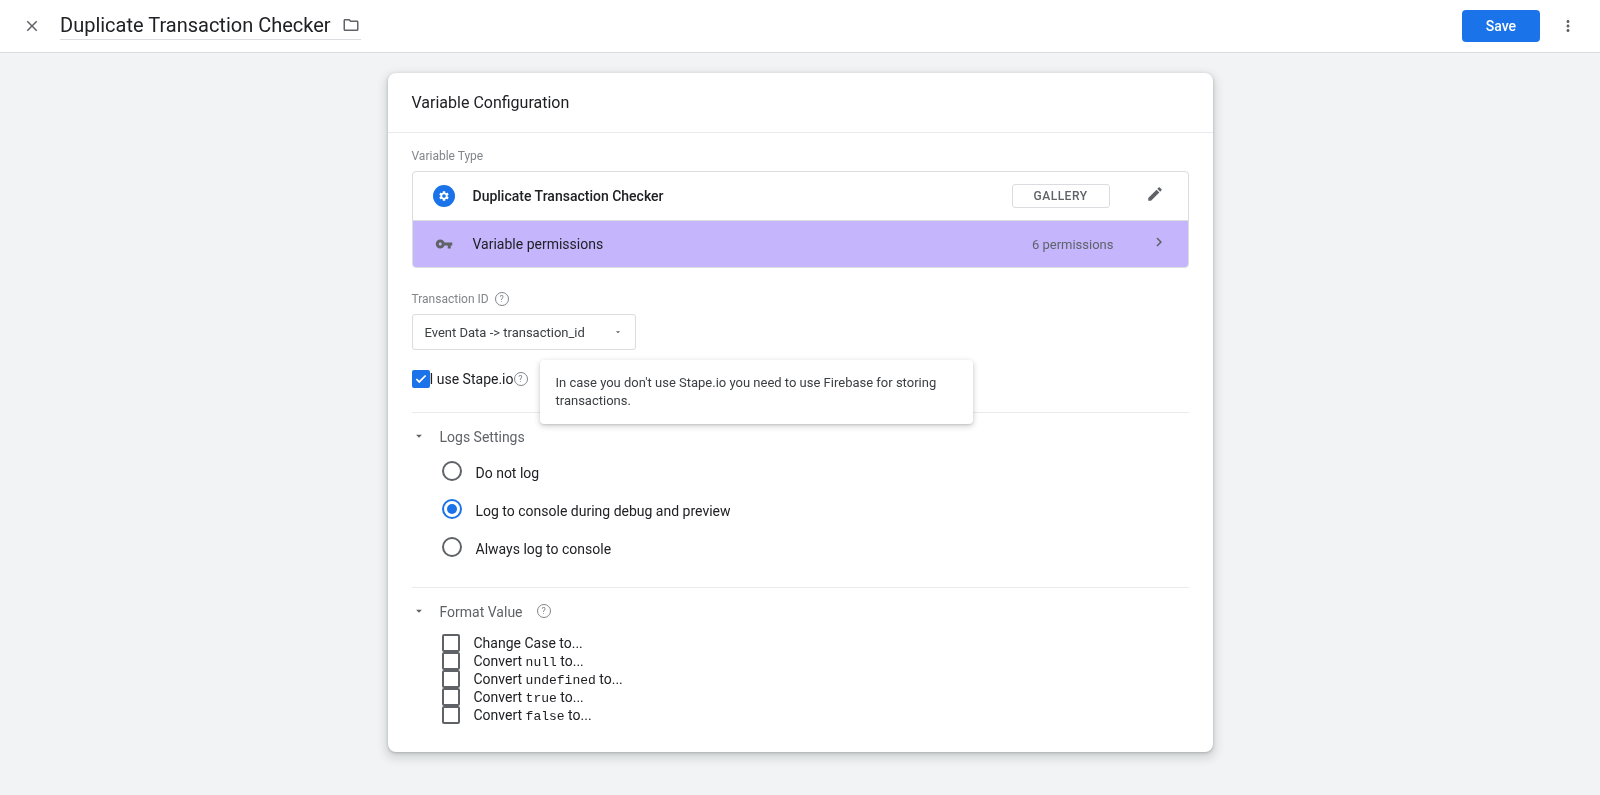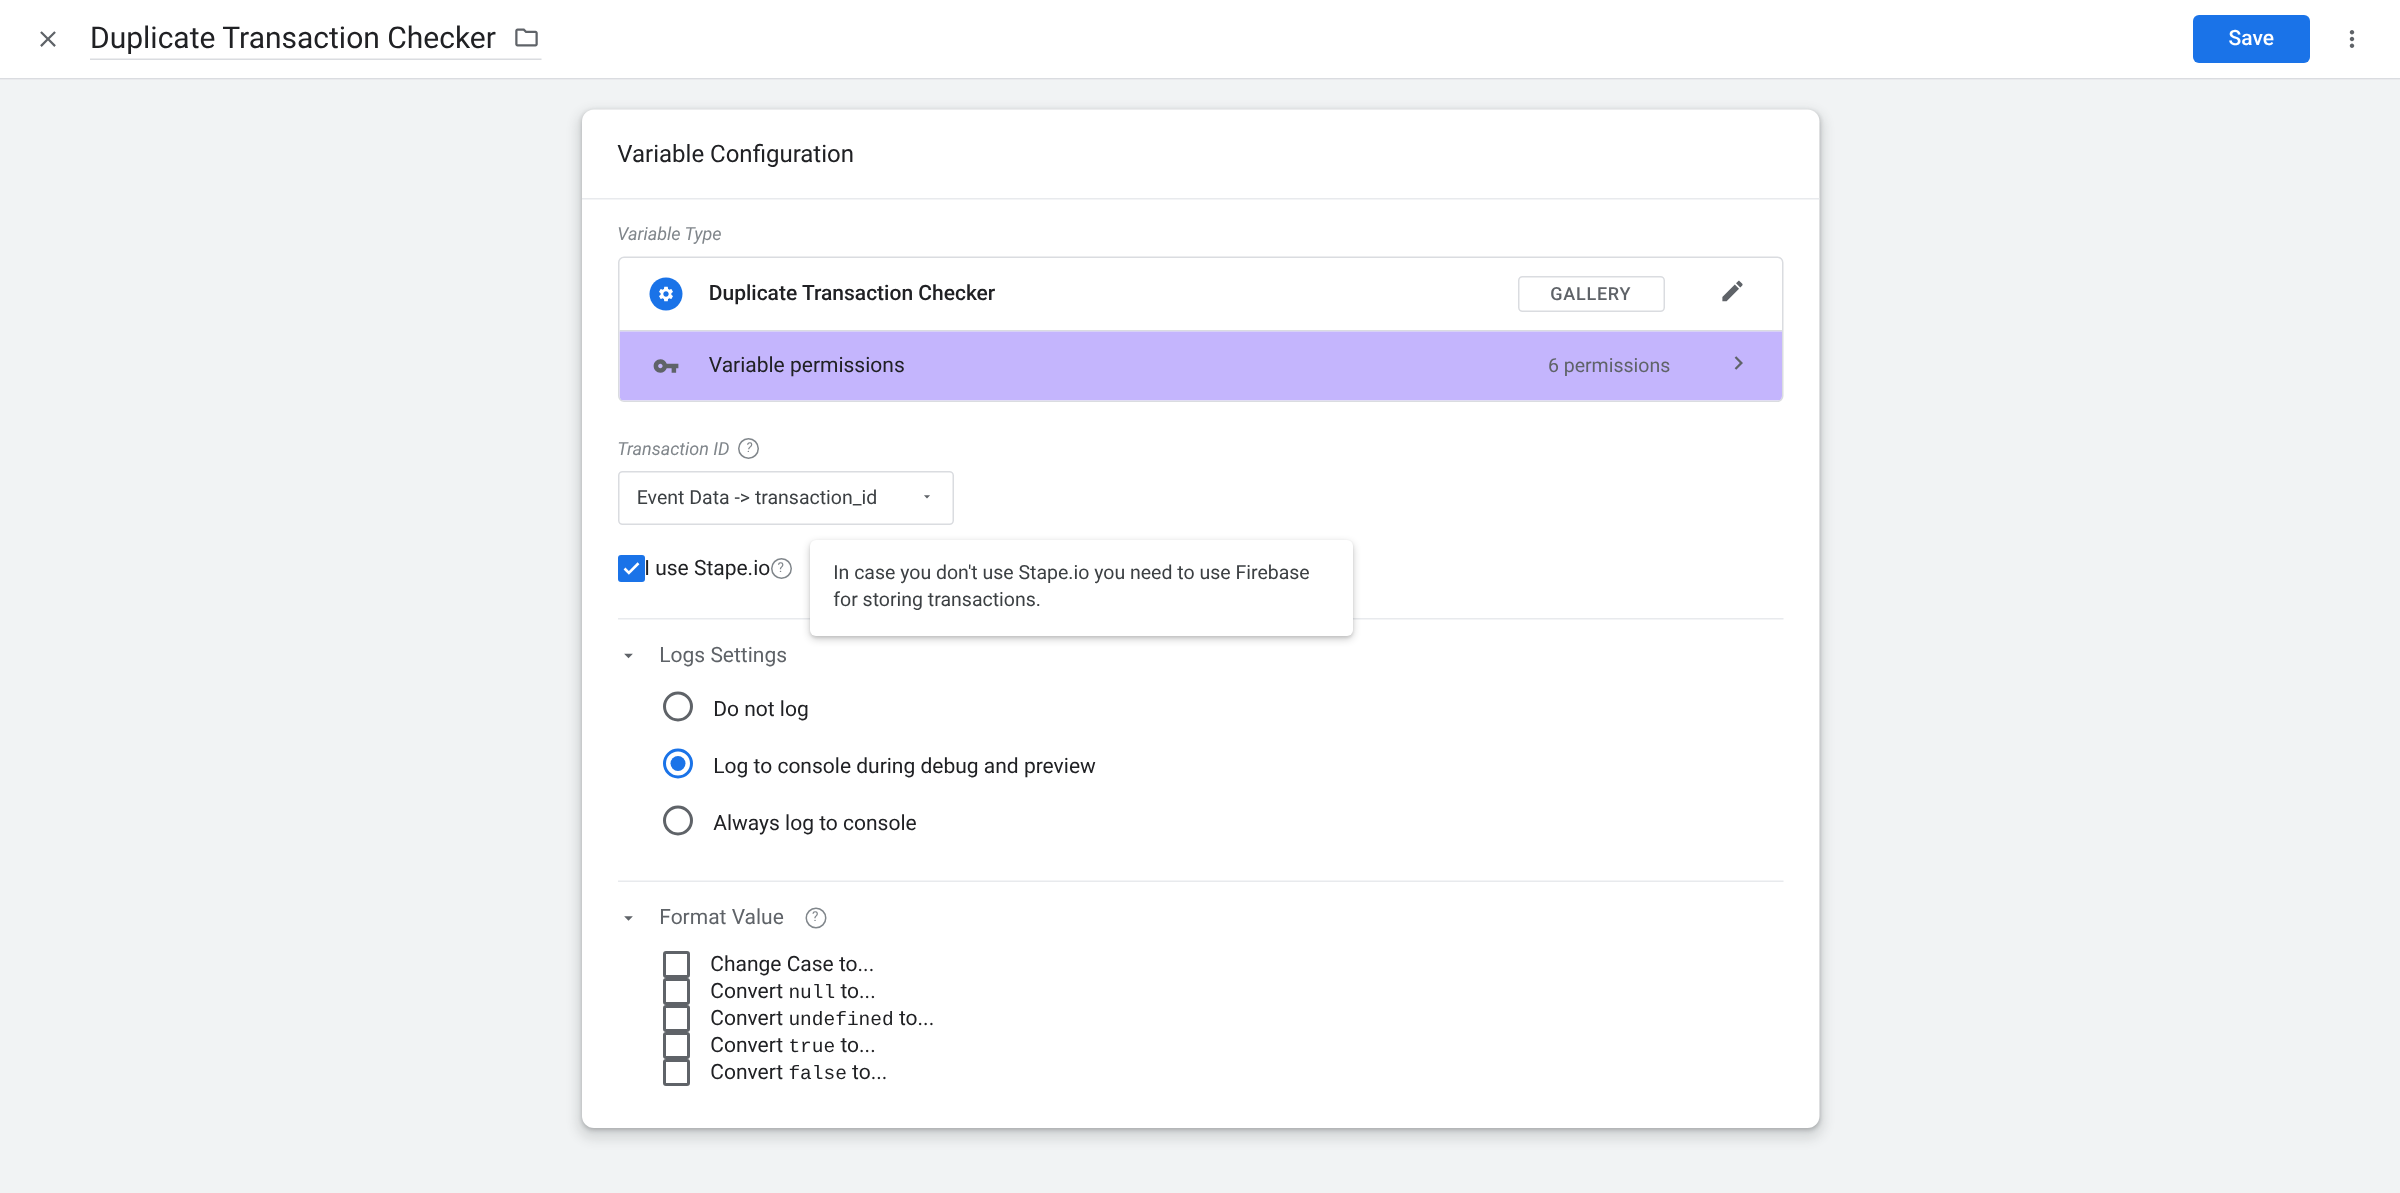--- a/index.html
+++ b/index.html
@@ -74,21 +74,20 @@
     .card-body {
       padding: 16px 24px 28px;
     }
     .field-label {
       font-size: 12px;
       color: #80868b;
       margin-bottom: 8px;
       display: flex;
       align-items: center;
       gap: 6px;
-      font-style: italic;
     }
     .help-icon {
       width: 14px; height: 14px;
       border: 1px solid #80868b;
       border-radius: 50%;
       display: inline-flex;
       align-items: center; justify-content: center;
       font-size: 9px;
       color: #80868b;
     }
@@ -161,30 +160,29 @@
     .tooltip {
       position: absolute;
       left: 128px;
       top: -10px;
       background: #fff;
       border-radius: 4px;
       box-shadow: 0 2px 6px rgba(0,0,0,.2), 0 1px 2px rgba(0,0,0,.1);
       padding: 14px 16px;
       font-size: 13px;
       color: #3c4043;
-      width: 362px;
+      width: 433px;
       line-height: 1.4;
       z-index: 10;
     }
     
     .divider { border-top: 1px solid #e8eaed; margin: 24px 0 0; }
     
     .section-toggle {
       display: flex;
-      align-items: center;
       gap: 14px;
       padding: 16px 0 10px;
       cursor: pointer;
       font-size: 14px;
       color: #5f6368;
     }
     .chev-down { color:#5f6368; transform:rotate(0deg); }
     
     .radio-group { padding-left: 30px; display:flex; flex-direction:column; gap:18px; padding-top:6px; padding-bottom:6px; }
     .radio-row { display: flex; align-items: flex-end; gap: 14px; font-size: 14px; cursor:pointer; }

